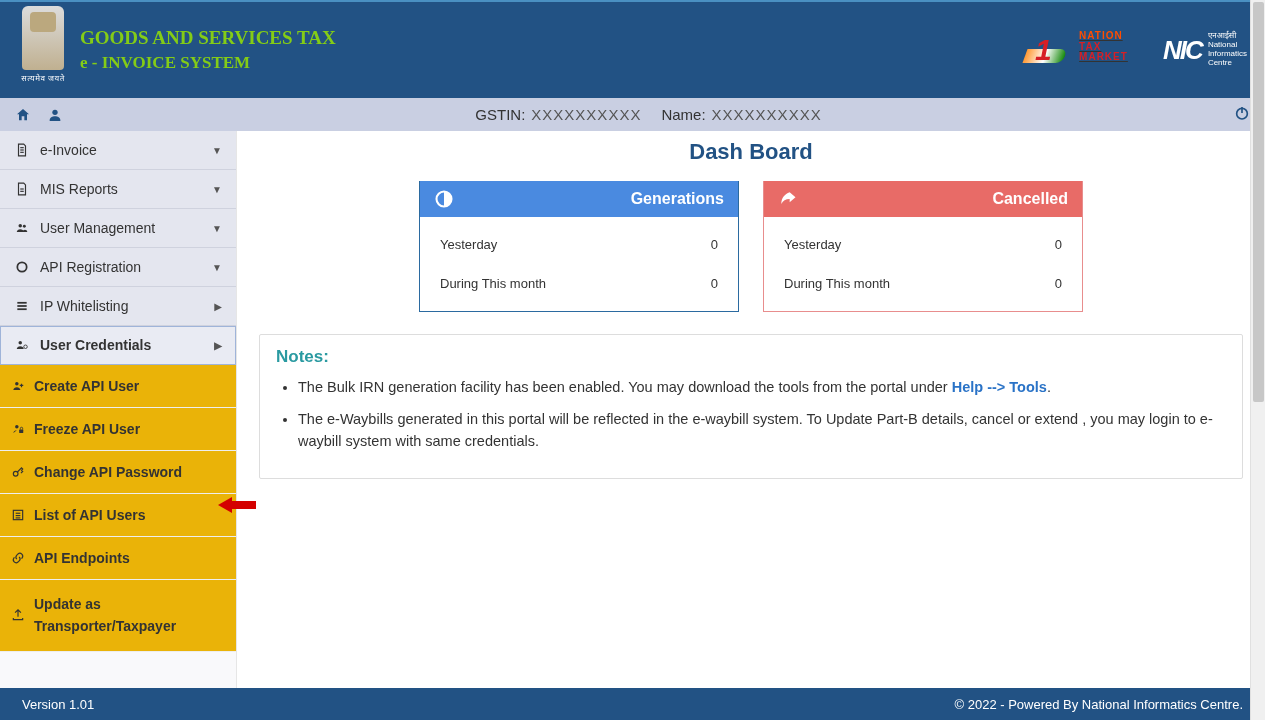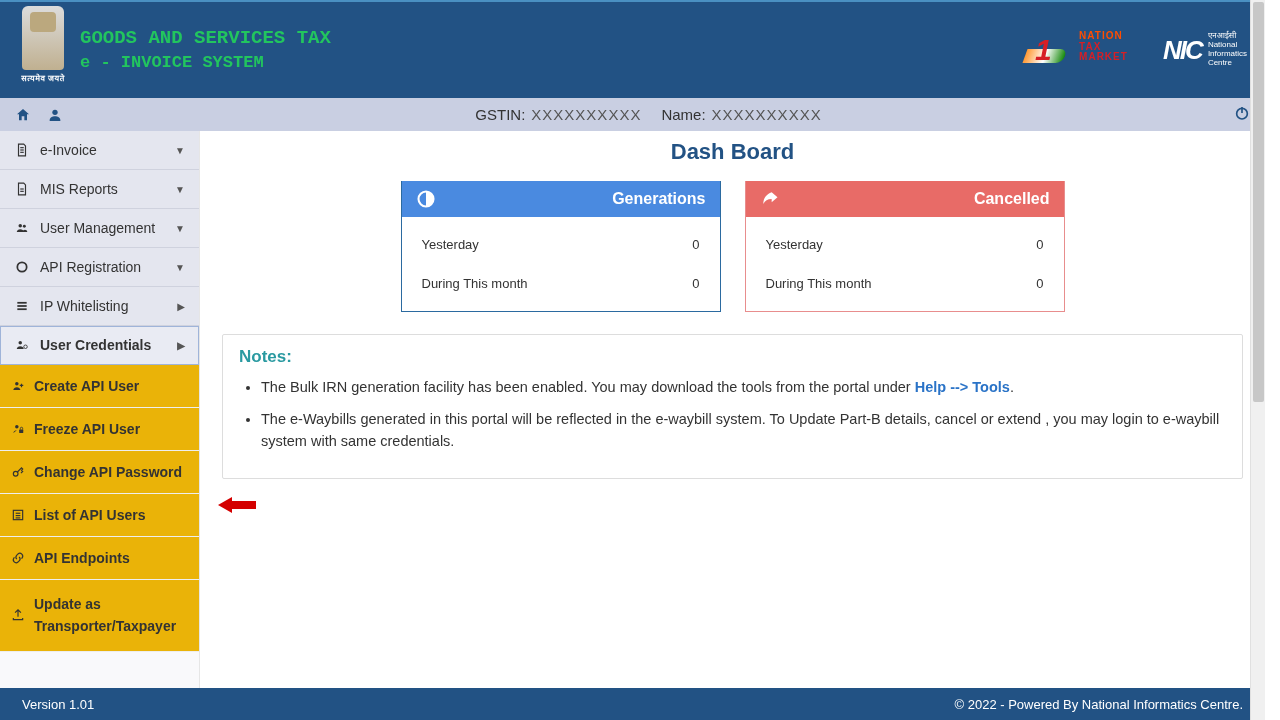--- a/index.html
+++ b/index.html
@@ -4,47 +4,47 @@
 <style>
   * { box-sizing: border-box; margin: 0; padding: 0; }
   body { font-family: -apple-system, "Segoe UI", Arial, sans-serif; font-size: 14px; color: #333; background: #fff; }
   .page-wrap { width: 1265px; height: 720px; position: relative; overflow: hidden; }
 
   .header { background: #225284; height: 98px; border-top: 2px solid #4a90c2; display: flex; align-items: center; padding: 0 18px; position: relative; }
   .emblem { display: flex; align-items: center; gap: 12px; }
   .emblem-img { width: 50px; height: 88px; position: relative; display: flex; flex-direction: column; align-items: center; }
   .emblem-lion { width: 42px; height: 64px; background: linear-gradient(#dcdcdc,#c0b090); border-radius: 6px 6px 4px 4px; position: relative; }
   .emblem-lion::before { content:""; position:absolute; top:6px; left:8px; width:26px; height:20px; background:#bba87e; border-radius:4px; }
-  .emblem-motto { font-size: 8px; color: #fff; margin-top: 2px; letter-spacing: 0.5px; font-weight: bold; }
-  .emblem-text { color: #22c55e; font-family: Liberation Mono, monospace; font-weight: bold; line-height: 1.4; }
+  .emblem-motto { font-size: 8px; color: #fff; margin-top: 2px; letter-spacing: 0.5px; }
+  .emblem-text { color: #84cc16; font-family: Liberation Serif, serif; font-weight: bold; line-height: 1.4; }
   .emblem-text .l1 { font-size: 19px; }
   .emblem-text .l2 { font-size: 17px; }
 
   .header-right { margin-left: auto; display: flex; align-items: center; gap: 18px; }
   .tax-market { width: 110px; height: 38px; position: relative; }
   .tax-market .one { position:absolute; left:0; top:2px; font-size:30px; font-weight:900; color:#d61f26; font-style:italic; }
   .tax-market .swoosh { position:absolute; left:-10px; top:18px; width:40px; height:14px; background:linear-gradient(90deg,#ff9933 0%,#fff 50%,#138808 100%); border-radius:0 8px 8px 0; transform:skewX(-20deg); }
-  .tax-market .words { position:absolute; left:44px; top:0; font-size:10px; font-weight:900; line-height:1.05; letter-spacing:1px; }
+  .tax-market .words { position:absolute; left:44px; top:0; font-size:10px; font-weight:900; line-height:1.05; letter-spacing:1px;text-decoration:underline; }
   .tax-market .words span:nth-child(1){color:#ff4d00;display:block;}
   .tax-market .words span:nth-child(2){color:#d61f26;display:block;}
   .tax-market .words span:nth-child(3){color:#d61f26;display:block;}
   .nic { display:flex; align-items:center; gap:6px; }
   .nic-logo { font-size:26px; font-weight:900; font-style:italic; color:#fff; letter-spacing:-2px; }
   .nic-text { font-size:8px; color:#fff; line-height:1.1; }
 
   .infobar { background: #c9cfe2; height: 33px; display: flex; align-items: center; padding: 0 14px; color: #225284; }
   .infobar .ib-left { display: flex; gap: 14px; }
   .infobar .ib-center { margin: 0 auto; display: flex; gap: 20px; color: #333; font-size: 15px;}
   .infobar .ib-center .lbl { color:#333; margin-right:6px; }
   .infobar .ib-center .val { color:#555; letter-spacing:1px;}
   .infobar .ib-right { color:#225284; font-size:16px; }
   .ico-btn { cursor:pointer; width:18px; height:18px; display:inline-flex; align-items:center; justify-content:center; }
 
   .body-row { display: flex; height: 557px; }
-  .sidebar { width: 200px; background: #f9f9fb; border-right: 1px solid #e6e6e6; overflow-y:auto;}
+  .sidebar { width: 237px; background: #f9f9fb; border-right: 1px solid #e6e6e6; overflow-y:auto;}
   .sb-item { display:flex; align-items:center; gap:10px; padding:11px 14px; border-bottom:1px solid #e6e6ec; cursor:pointer; color:#333; font-size:14px; position:relative; background:#e4e6ef;}
   .sb-item.top { background:#e4e6ef; border-bottom:1px solid #cfd2de;}
   .sb-item .caret { margin-left:auto; font-size:10px; color:#555;}
   .sb-item.selected { background:#e9ebf3; outline:1px solid #9fb4d9; outline-offset:-1px;font-weight:bold;}
   .sb-sub { background:#eab308;font-weight:bold;}
   .sb-sub .sb-subitem { display:flex; align-items:center; gap:8px; padding:13px 10px; border-bottom:1px solid #eee; cursor:pointer; font-size:14px; color:#333;}
   .sb-sub .sb-subitem.last { padding:13px 10px; line-height:1.6;}
   .icon16{width:16px;height:16px;display:inline-flex;align-items:center;justify-content:center;flex:0 0 16px;}
 
   .main { flex:1; padding: 8px 22px 0 22px; position:relative;}

